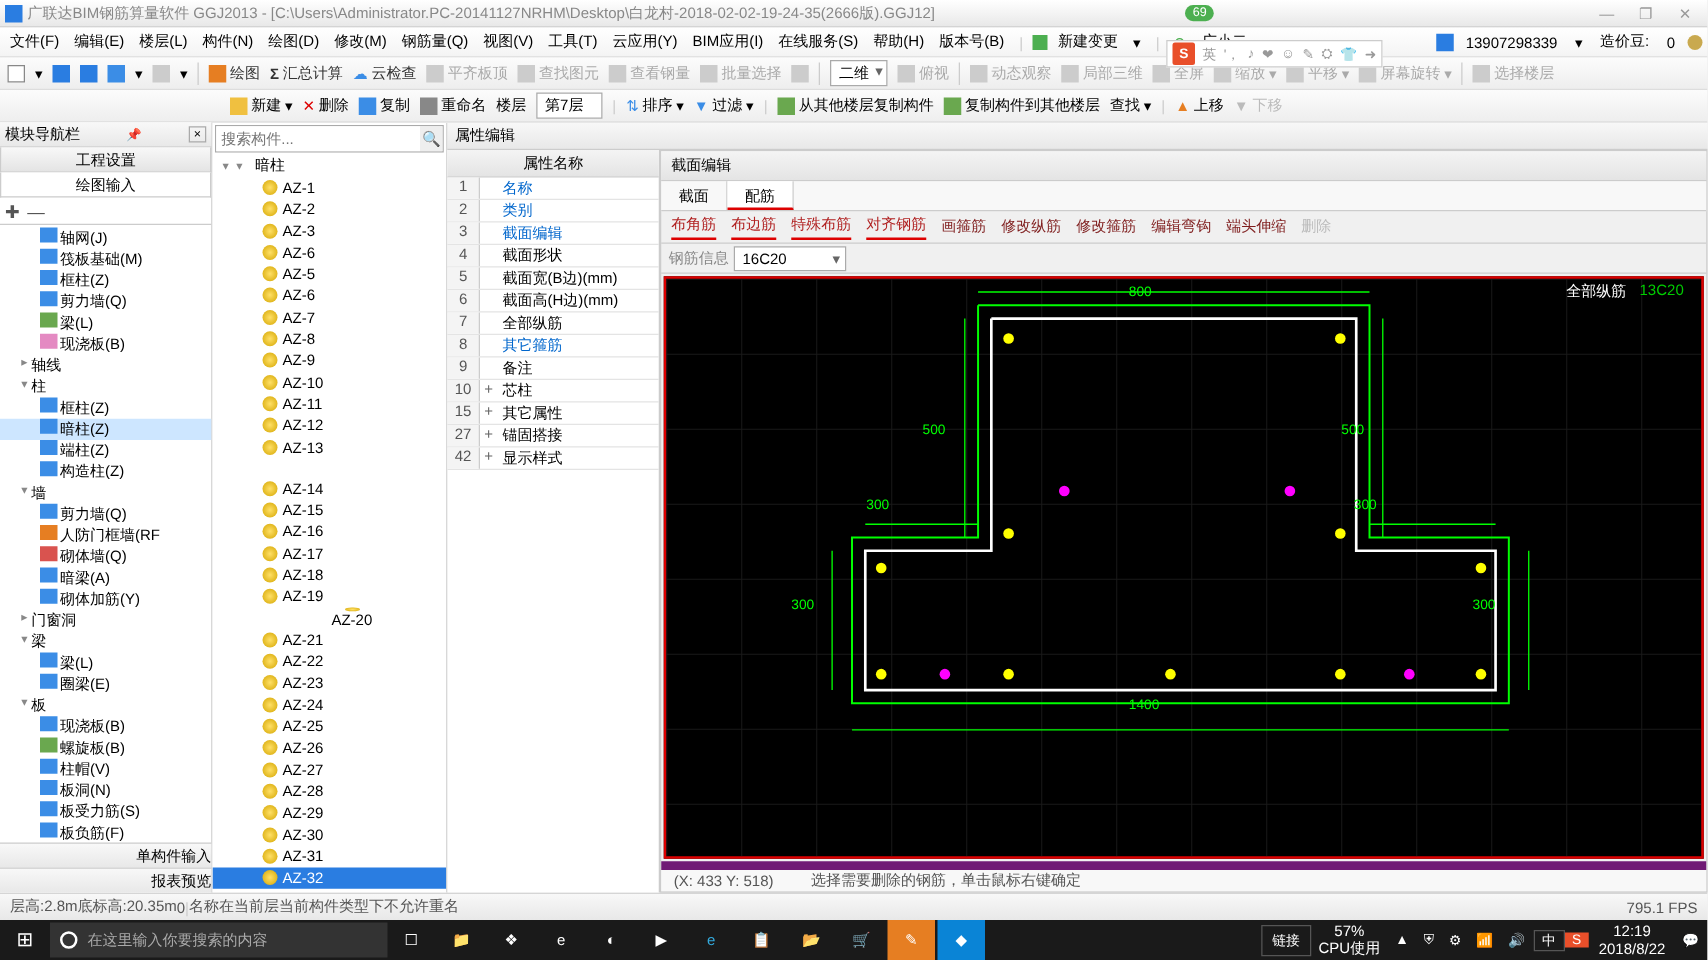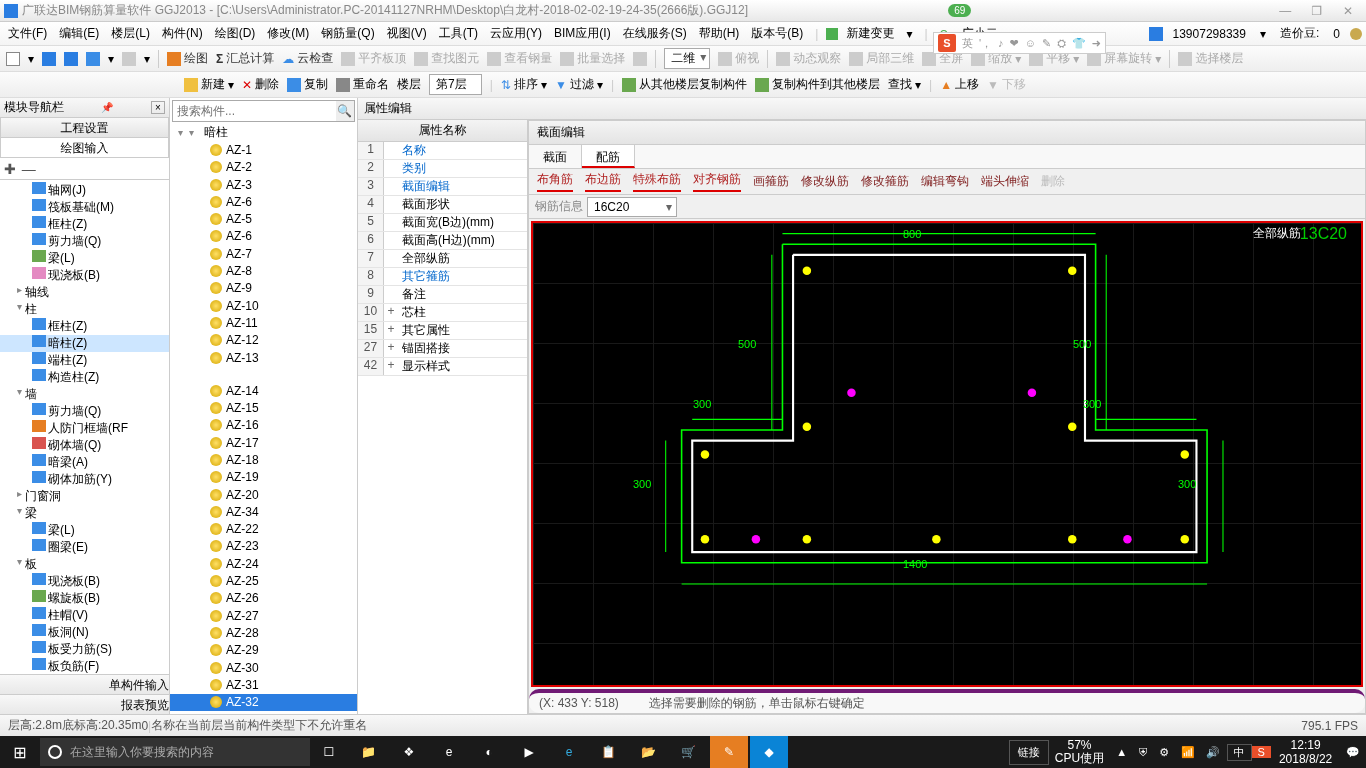--- a/index.html
+++ b/index.html
@@ -79,23 +79,23 @@
 .editor-cmds span.dim{color:#bbb;}
 .rebar-row{height:24px;display:flex;align-items:center;padding:0 6px;gap:4px;border-bottom:1px solid #ccc;}
 .rebar-row .lbl{color:#888;}
 .rebar-row .cb{border:1px solid #aaa;padding:2px 20px 2px 6px;background:#fff;width:90px;position:relative;}
 .rebar-row .cb::after{content:"▾";position:absolute;right:4px;color:#666;}
 .canvas-wrap{flex:1;padding:2px;position:relative;}
 .canvas{width:100%;height:100%;background:#000;border:2px solid #d00;position:relative;}
 .canvas .grid{position:absolute;inset:0;background-image:linear-gradient(#2a2a2a 1px,transparent 1px),linear-gradient(90deg,#2a2a2a 1px,transparent 1px);background-size:60px 60px;opacity:0.6;}
 .canvas .dim{position:absolute;color:#0f0;font-size:11px;}
 .canvas .ann{position:absolute;color:#fff;font-size:12px;}
-.canvas .ann2{position:absolute;color:#0c0;font-size:16px;}
+.canvas .ann2{position:absolute;color:#0c0;font-size:12px;}
 .canvas svg{position:absolute;inset:0;}
-.editor-status{height:24px;display:flex;align-items:center;padding:0 10px;gap:30px;border-top:4px solid #701a75;color:#555;background:#f8f8f8;border-radius:10px;}
+.editor-status{height:24px;display:flex;align-items:center;padding:0 10px;gap:30px;border-top:7px solid #701a75;color:#555;background:#f8f8f8;}
 .status-bar{height:22px;background:linear-gradient(#f8f8f8,#e8e8e8);display:flex;align-items:center;padding:0 8px;border-top:1px solid #ccc;color:#555;}
 .status-bar .spacer{flex:1;}
 .taskbar{height:32px;background:#1a1a1a;display:flex;align-items:center;color:#fff;}
 .taskbar .win{width:40px;text-align:center;font-size:16px;}
 .taskbar .search{background:#333;width:270px;height:28px;display:flex;align-items:center;padding:0 8px;color:#aaa;}
 .taskbar .search .ic{margin-right:8px;border:2px solid #fff;border-radius:50%;width:14px;height:14px;}
 .taskbar .icons{display:flex;gap:2px;height:100%;}
 .taskbar .icons .ti{width:38px;display:flex;align-items:center;justify-content:center;}
 .taskbar .tray{margin-left:auto;display:flex;align-items:center;height:100%;}
 .taskbar .tray .ti{padding:0 6px;font-size:11px;text-align:center;}
@@ -514,27 +514,27 @@
           <span>AZ-17</span>
         </div>
         <div class="item" style="padding-left: 36px;">
           <span class="dot"></span>
           <span>AZ-18</span>
         </div>
         <div class="item" style="padding-left: 36px;">
           <span class="dot"></span>
           <span>AZ-19</span>
         </div>
-        <div class="item" style="padding-left: 36px;">
+        <div class="item" style="padding-left: 36px; flex-direction: column;">
           <span class="dot"></span>
           <span>AZ-20</span>
         </div>
         <div class="item" style="padding-left: 36px;">
           <span class="dot"></span>
-          <span>AZ-34</span>
+          <span>AZ-21</span>
         </div>
         <div class="item" style="padding-left: 36px;">
           <span class="dot"></span>
           <span>AZ-22</span>
         </div>
         <div class="item" style="padding-left: 36px;">
           <span class="dot"></span>
           <span>AZ-23</span>
         </div>
         <div class="item" style="padding-left: 36px;">

